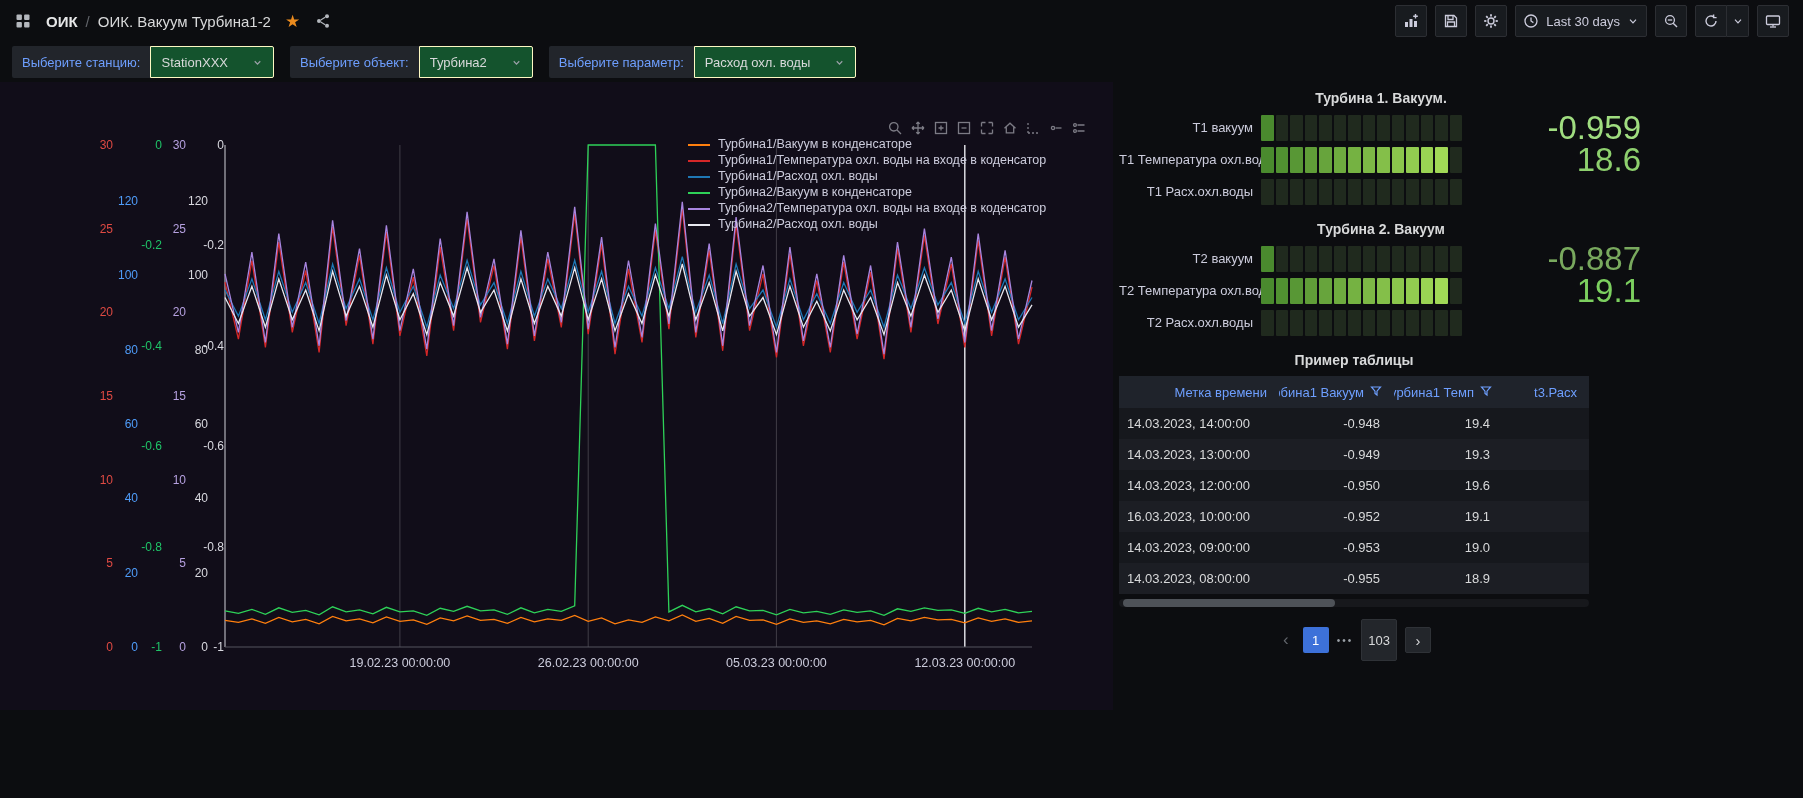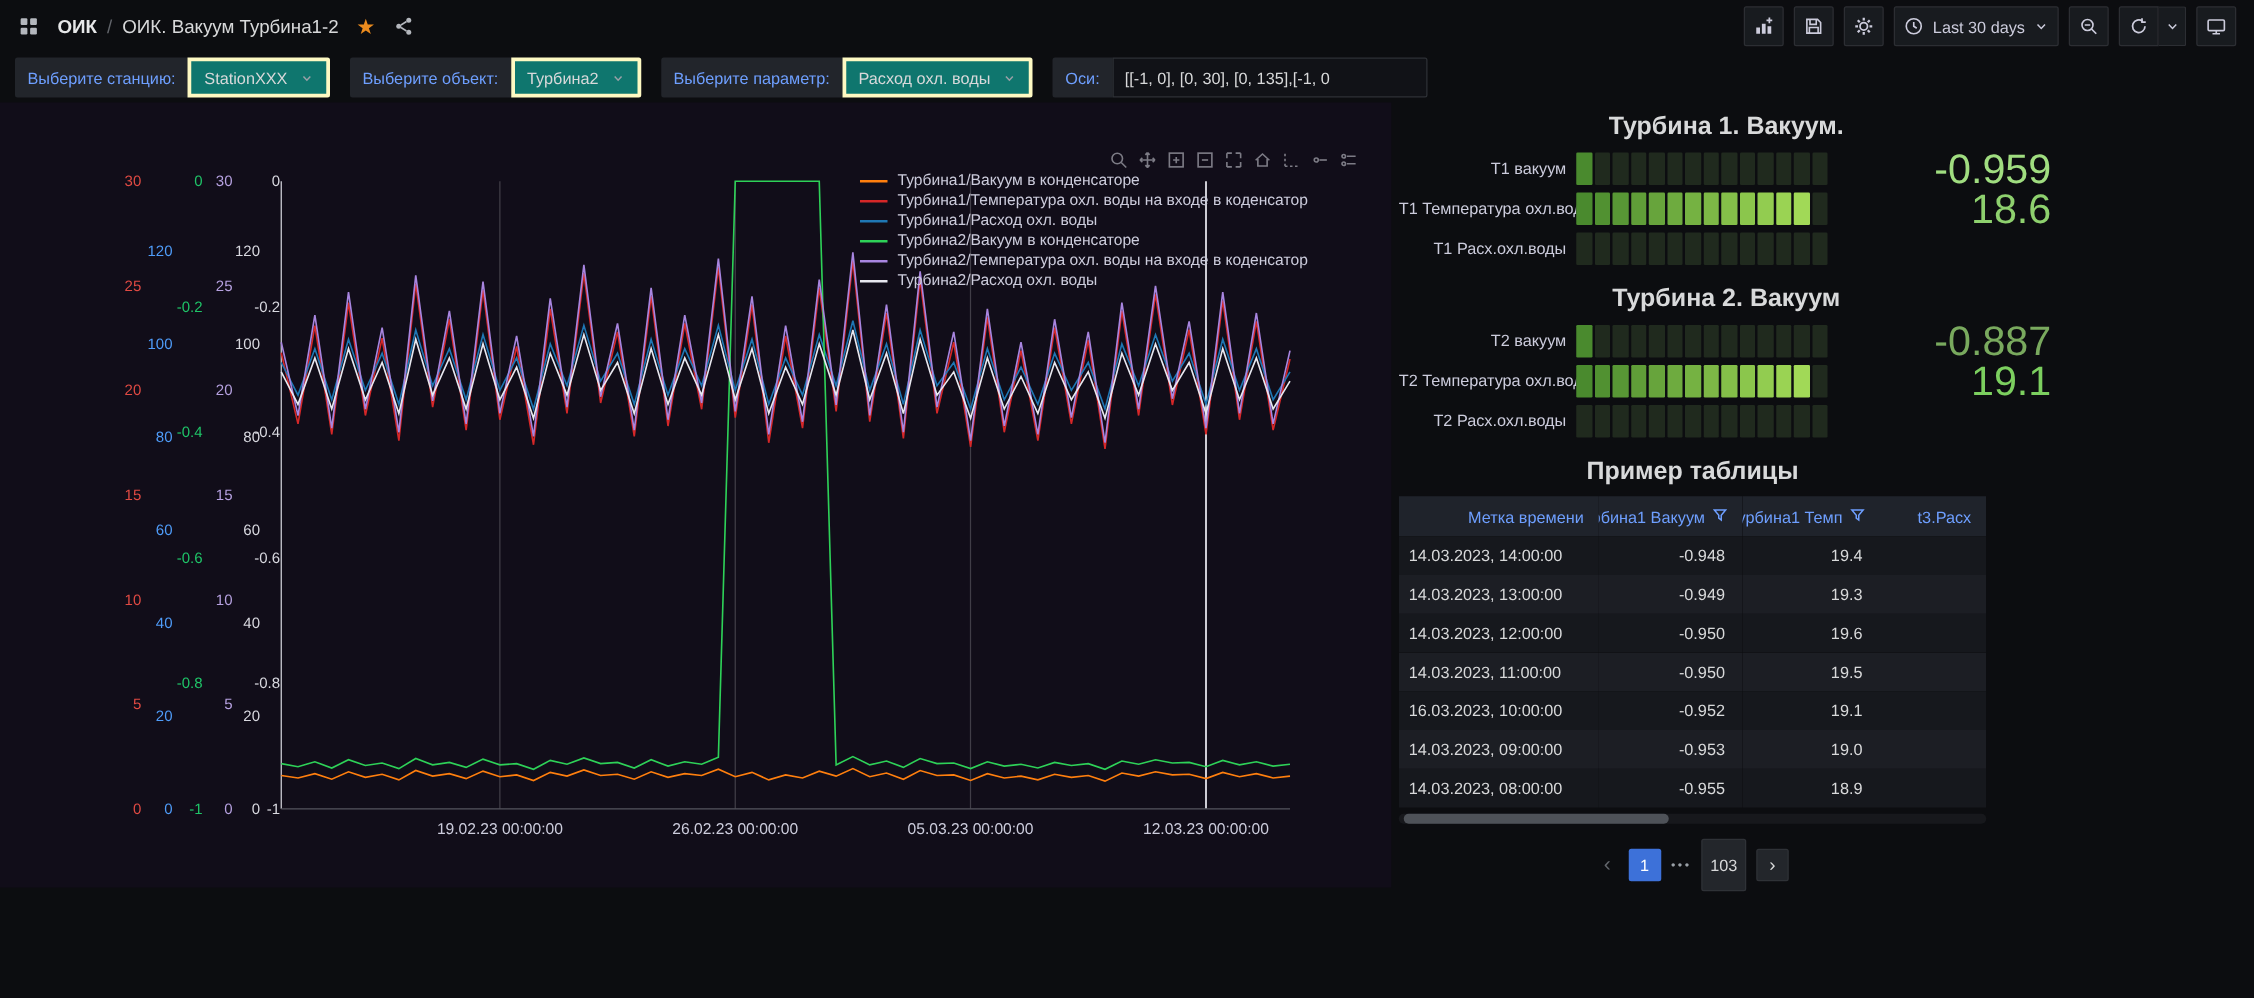--- a/index.html
+++ b/index.html
@@ -21,38 +21,38 @@
     background:#181b1f; border:1px solid #2c2e33; border-radius:2px; color:#ccccdc; font-size:13px; padding:0 7px; cursor:pointer; }
   .split { display:flex; }
   .split .tool-btn:first-child { border-radius:2px 0 0 2px; }
   .split .tool-btn:last-child { border-left:none; border-radius:0 2px 2px 0; min-width:22px; padding:0 4px; }
 
   
   .submenu { height:40px; display:flex; align-items:center; gap:16px; padding:0 12px; }
   .var-group { display:flex; align-items:center; }
   .var-label { height:32px; display:flex; align-items:center; padding:0 10px; background:#22252b; color:#6e9fff;
     font-size:13px; font-weight:500; border-radius:2px 0 0 2px; white-space:nowrap; }
-  .var-select { height:32px; display:flex; align-items:center; gap:10px; padding:0 10px; background:#0f766e;
-    border:3px solid #fef9c3; border-radius:0 2px 2px 0; font-size:13px; color:#d8d9da; cursor:pointer; white-space:nowrap; }
+  .var-select { height:32px; display:flex; align-items:center; gap:24px; padding:0 10px; background:#14532d;
+    border:1px solid #fef9c3; border-radius:0 2px 2px 0; font-size:13px; color:#d8d9da; cursor:pointer; white-space:nowrap; }
   .axes-input { height:32px; width:252px; background:#111217; border:1px solid #2e3136; border-radius:0 2px 2px 0;
     color:#d8d9da; font-size:13px; padding:0 9px; font-family:"Liberation Sans",sans-serif; }
 
   
   .content { display:flex; }
   .chart-section { position:relative; width:1113px; height:628px; background:#110d19; }
   #ts-svg { position:absolute; left:0; top:0; }
   .legend { position:absolute; left:688px; top:56px; display:flex; flex-direction:column; gap:3px; }
   .legend-item { display:flex; align-items:center; gap:8px; font-size:12.5px; color:#ccccdc; cursor:pointer; line-height:13px; white-space:nowrap; }
   .legend-swatch { width:22px; height:0; border-top:2px solid; flex:0 0 22px; }
   .modebar { position:absolute; top:36px; right:24px; display:flex; gap:3px; }
   .modebar-btn { width:20px; height:20px; display:flex; align-items:center; justify-content:center; cursor:pointer; opacity:.85; }
 
   
   .right-col { flex:1; padding:8px 0 0 6px; }
-  .panel-title { text-align:center; font-size:20px; font-weight:700; color:#d8d9da; margin-bottom:8px; }
+  .panel-title { text-align:center; font-size:14px; font-weight:700; color:#d8d9da; margin-bottom:8px; }
   .gauge-panel { width:524px; margin-bottom:16px; }
   .gauge-row { display:flex; align-items:center; margin-bottom:5px; height:27px; }
   .gauge-label { flex:0 0 142px; text-align:right; padding-right:8px; font-size:13px; color:#ccccdc; white-space:nowrap; overflow:hidden; }
   .gauge-cells { display:flex; gap:2px; flex:0 0 203px; }
   .gauge-cell { width:12.5px; height:26px; border-radius:1px; }
   .gauge-value { flex:1; text-align:right; font-size:33px; line-height:26px; font-weight:500; padding-right:2px; }
 
   .table-panel { width:470px; }
   .g-table { border-collapse:collapse; table-layout:fixed; width:470px; font-size:13px; }
   .g-table th { height:32px; background:#1f232b; color:#6e9fff; font-weight:500; text-align:right; padding-right:12px;
@@ -201,24 +201,20 @@
     </span>
   </div>
   <div class="var-group">
     <span class="var-label">Выберите параметр:</span>
     <span class="var-select">
       <span>Расход охл. воды</span>
       <svg width="11" height="11" viewBox="0 0 16 16">
           <path d="M4 6.2 8 10.4 12 6.2" fill="none" stroke="#9aa0a7" stroke-width="1.8"></path>
         </svg>
     </span>
-  </div>
-  <div class="var-group">
-    <span class="var-label">Оси:</span>
-    <input class="axes-input" readonly="" value="[[-1, 0], [0, 30], [0, 135],[-1, 0" style="">
   </div>
 </div>
 
 <main class="content">
 
   <section class="chart-section">
     <svg id="ts-svg" width="1113" height="610">
         <g>
           <line x1="399.9" y1="63" x2="399.9" y2="565" stroke="rgba(255,255,255,0.20)" stroke-width="1"></line>
           <line x1="588.2" y1="63" x2="588.2" y2="565" stroke="rgba(255,255,255,0.20)" stroke-width="1"></line>
@@ -553,26 +549,20 @@
               <td class="td-num">19.3</td>
               <td class="td-num"></td>
             </tr>
             <tr>
               <td class="td-time">14.03.2023, 12:00:00</td>
               <td class="td-num">-0.950</td>
               <td class="td-num">19.6</td>
               <td class="td-num"></td>
             </tr>
             <tr>
-              <td class="td-time">14.03.2023, 11:00:00</td>
-              <td class="td-num">-0.950</td>
-              <td class="td-num">19.5</td>
-              <td class="td-num"></td>
-            </tr>
-            <tr>
               <td class="td-time">16.03.2023, 10:00:00</td>
               <td class="td-num">-0.952</td>
               <td class="td-num">19.1</td>
               <td class="td-num"></td>
             </tr>
             <tr>
               <td class="td-time">14.03.2023, 09:00:00</td>
               <td class="td-num">-0.953</td>
               <td class="td-num">19.0</td>
               <td class="td-num"></td>

